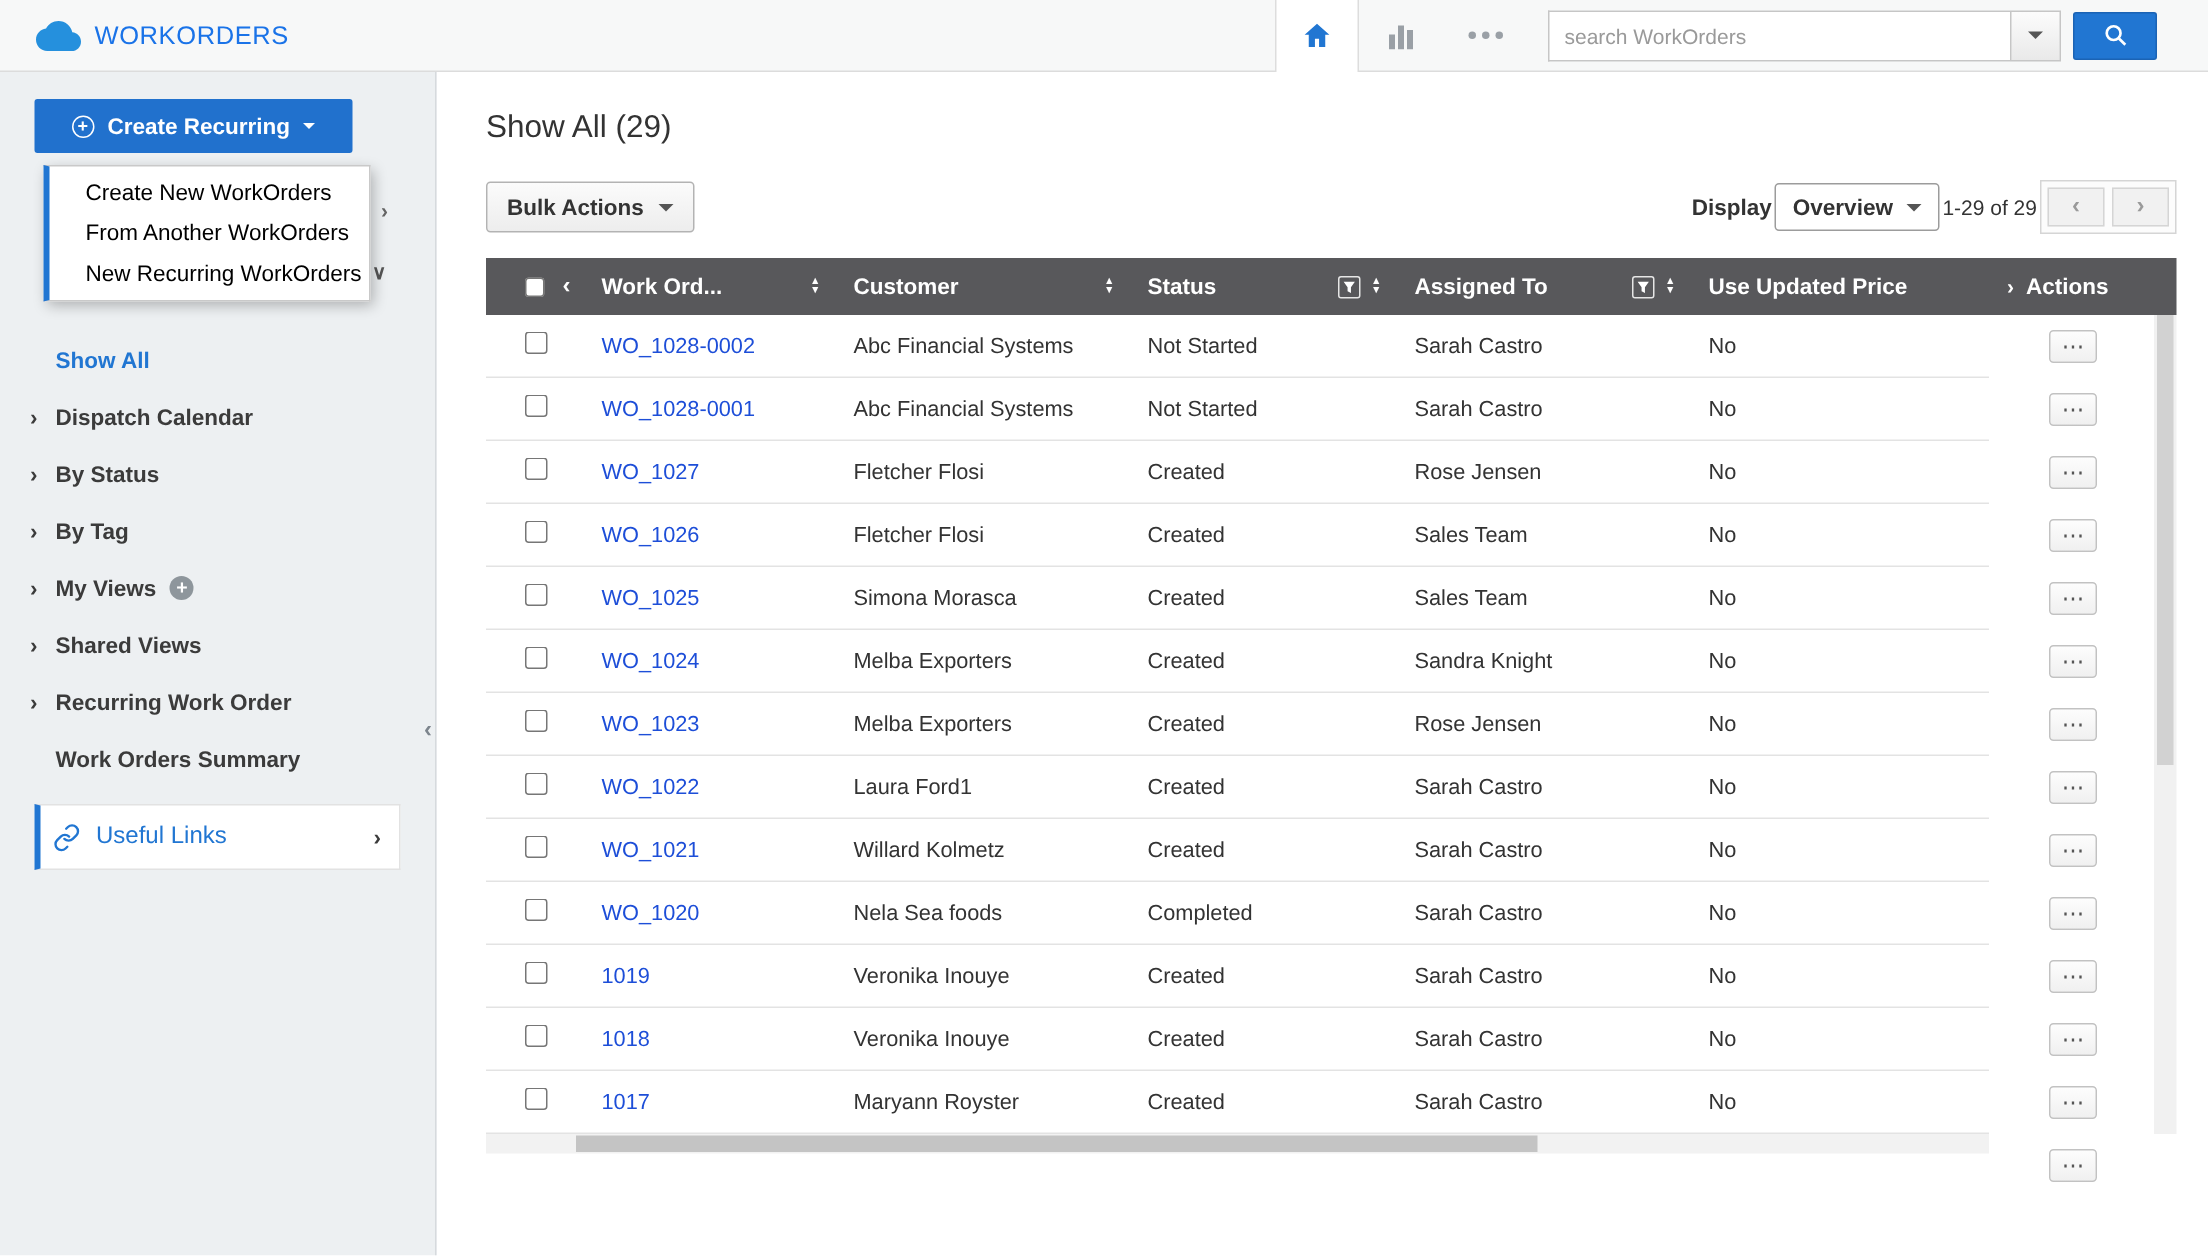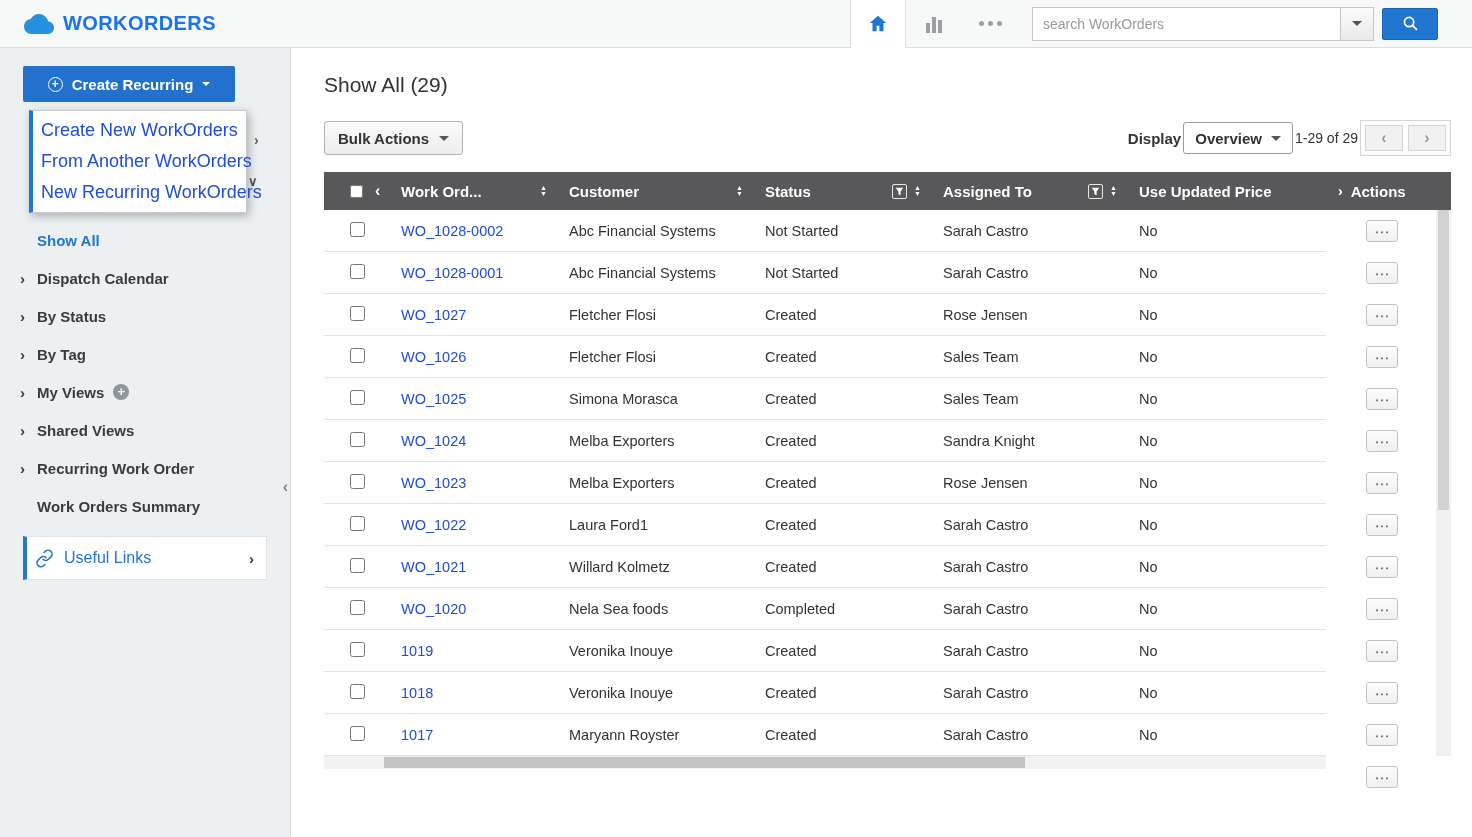--- a/index.html
+++ b/index.html
@@ -7,21 +7,21 @@
     --accent:#2176d2; --brand:#1a73e8; --thead-bg:#58585b; --create-bg:#2171cd;
   }
   body{
     width:1472px; height:837px; overflow:hidden; background:#fff;
     font-family:"Liberation Sans", sans-serif; font-size:14px; color:#333;
   }
   
   .topbar{ height:48px; display:flex; align-items:center; justify-content:space-between;
     background:#f7f8f8; border-bottom:1px solid #dcdcdc; padding-left:24px; }
   .brand{ display:flex; align-items:center; gap:9px; }
-  .brand-title{ color:var(--brand); font-weight:bold; font-size:20px; letter-spacing:.4px; }
+  .brand-title{ color:var(--brand); font-weight:normal; font-size:17px; letter-spacing:.4px; }
   .topbar-right{ display:flex; align-items:center; height:100%; }
   .home-btn{ width:56px; height:48px; display:flex; align-items:center; justify-content:center;
     background:#fff; border-left:1px solid #ddd; border-right:1px solid #ddd; cursor:pointer; }
   .chart-btn{ width:56px; height:48px; display:flex; align-items:flex-end; justify-content:center; padding-bottom:15px; cursor:pointer; }
   .dots-btn{ width:56px; display:flex; gap:4px; justify-content:center; cursor:pointer; }
   .dot{ width:5px; height:5px; border-radius:50%; background:#9aa0a6; }
   .search-group{ display:flex; align-items:center; margin-left:14px; margin-right:34px; }
   .search-input{ width:308px; height:34px; border:1px solid #c6c6c6; border-right:none;
     padding:0 10px; font:inherit; color:#333; background:#fff; outline:none; }
   .search-input::placeholder{ color:#9a9a9a; }
@@ -37,21 +37,21 @@
   .sidebar{ width:291px; flex-shrink:0; background:#edf0f2; border-right:1px solid #d6dadd;
     position:relative; padding-top:18px; }
   .create-btn{ margin-left:23px; width:212px; height:36px; background:var(--create-bg); color:#fff;
     border:none; border-radius:2px; font-family:inherit; font-size:15px; font-weight:bold;
     display:flex; align-items:center; justify-content:center; gap:9px; cursor:pointer; }
   .plus-circle{ width:15px; height:15px; border:1px solid #fff; border-radius:50%;
     font-size:12px; line-height:13px; text-align:center; font-weight:bold; }
   .create-menu{ position:absolute; left:29px; top:62px; width:218px; background:#fff;
     border:1px solid #c9c9c9; border-left:4px solid var(--accent);
     box-shadow:2px 3px 9px rgba(0,0,0,.28); z-index:5; padding:4px 0; }
-  .menu-item{ padding:5px 8px; font-size:18px; color:#1d4ed8; cursor:pointer; white-space:nowrap; }
+  .menu-item{ padding:5px 24px; font-size:15px; color:#000000; cursor:pointer; white-space:nowrap; }
   .obscured{ position:absolute; color:#666; z-index:1; font-weight:bold; }
   .obs-chev{ left:254px; top:84px; font-size:14px; }
   .obs-caret{ left:248px; top:126px; font-size:13px; color:#555; }
   .sidebar nav{ display:block; margin-top:119px; }
   .nav-list{ list-style:none; }
   .nav-item{ height:38px; display:flex; align-items:center; padding-left:20px;
     font-size:15px; font-weight:bold; color:#3b3b3b; cursor:pointer; }
   .nav-chev{ width:17px; font-size:15px; line-height:15px; color:#3b3b3b; }
   .nav-item.no-chev .nav-chev{ visibility:hidden; }
   .nav-item.active .nav-label{ color:var(--accent); }

